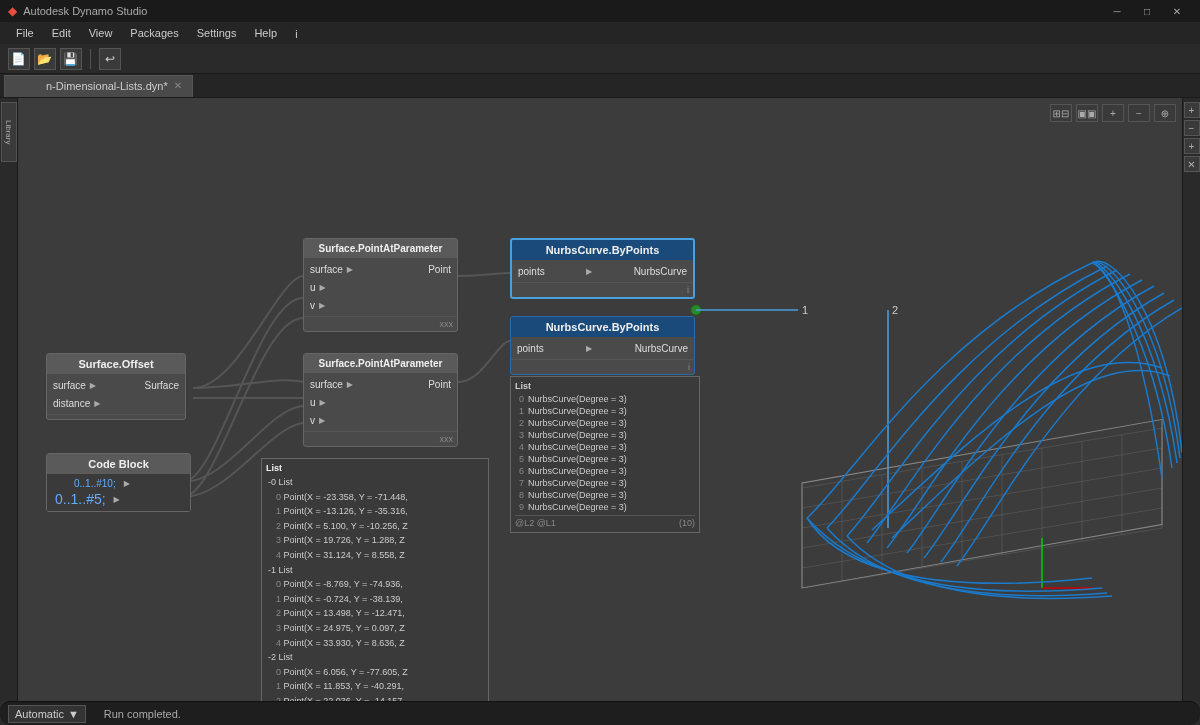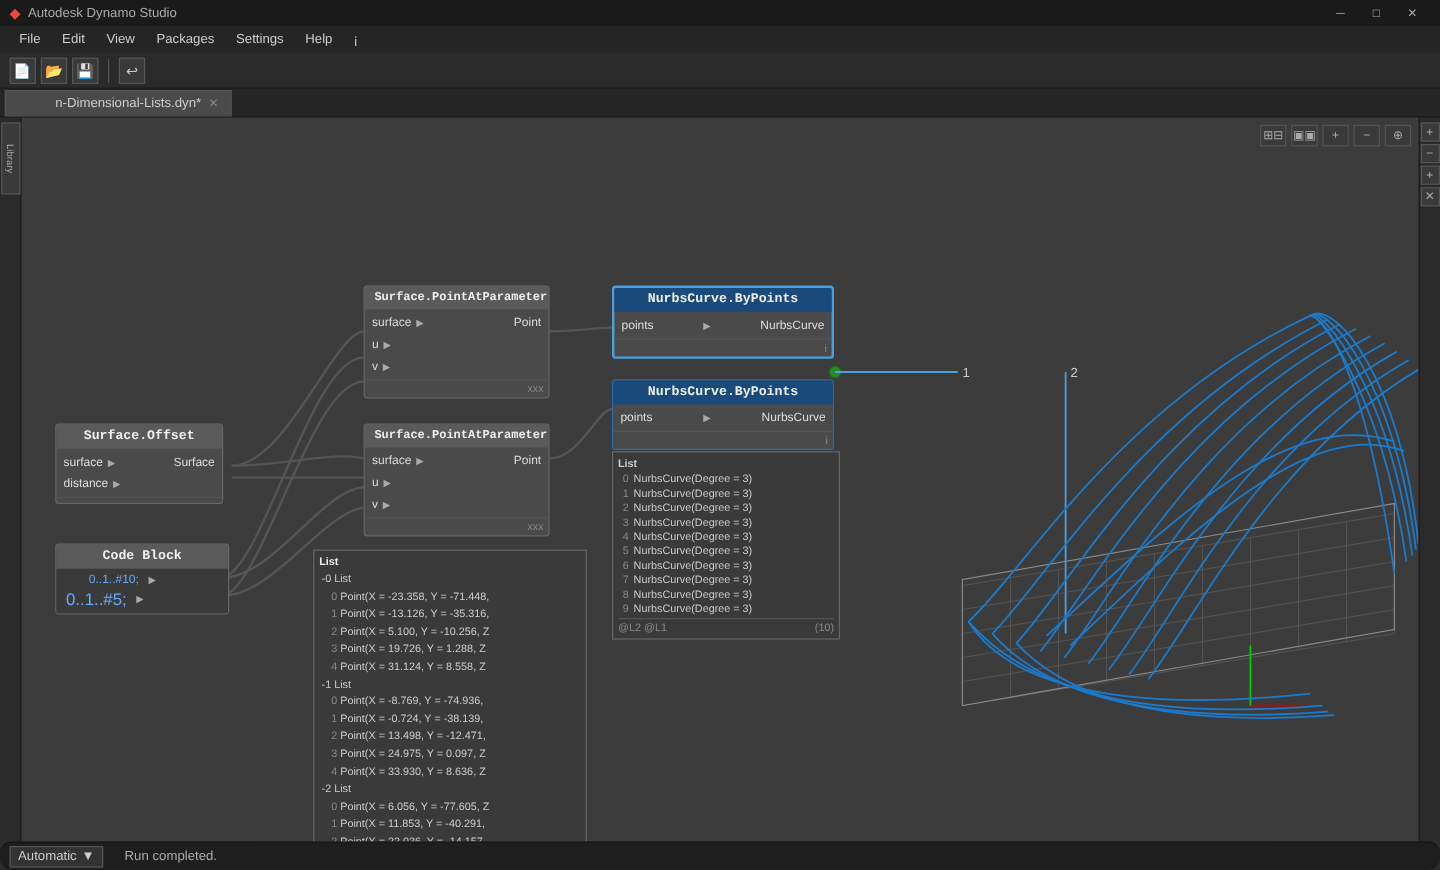--- a/index.html
+++ b/index.html
@@ -78,21 +78,21 @@
       color: #aaa; font-size: 10px; display: flex; align-items: center; justify-content: center; cursor: pointer;
     }
 
     
     .node {
       position: absolute; background: #4a4a4a; border: 1px solid #666;
       border-radius: 3px; font-size: 10px; color: #ddd; min-width: 140px;
     }
     .node-header {
       background: #5a5a5a; padding: 4px 8px; border-radius: 2px 2px 0 0;
-      font-size: 11px; font-weight: bold; color: #eee; text-align: center; font-family: Liberation Mono, monospace;
+      font-size: 11px; font-weight: bold; color: #eee; text-align: center;
     }
     .node-body { padding: 2px 0; }
     .node-port {
       display: flex; align-items: center; padding: 2px 6px; font-size: 10px;
       height: 18px;
     }
     .node-port.input { justify-content: flex-start; }
     .port-arrow { color: #aaa; margin: 0 4px; font-size: 8px; }
     .node-footer { text-align: right; padding: 2px 4px; font-size: 9px; color: #888; border-top: 1px solid #555; }
 

